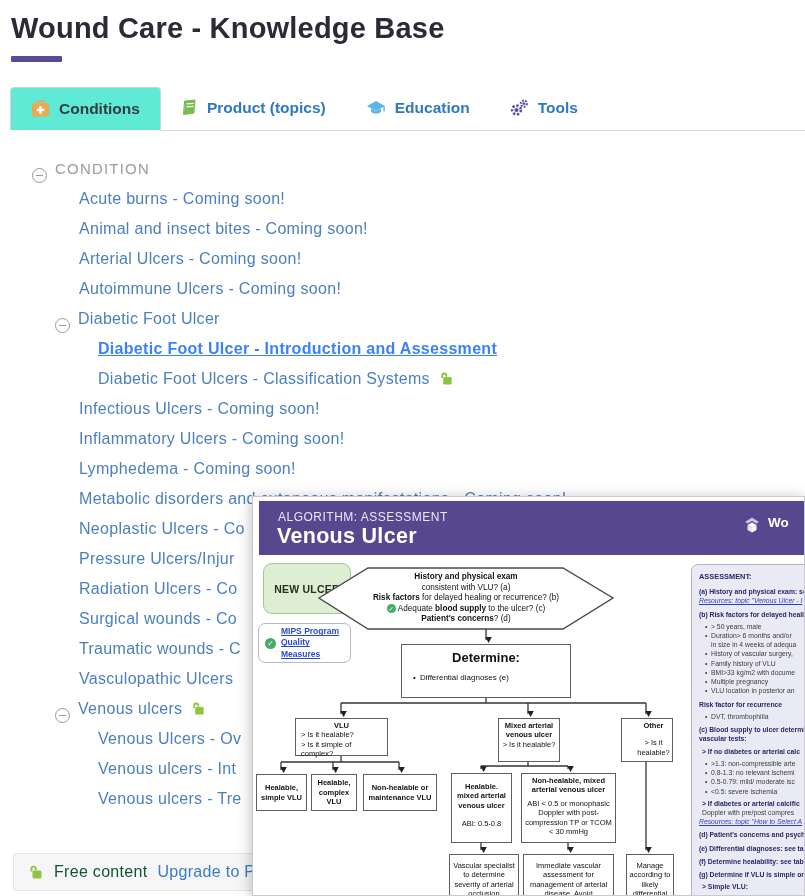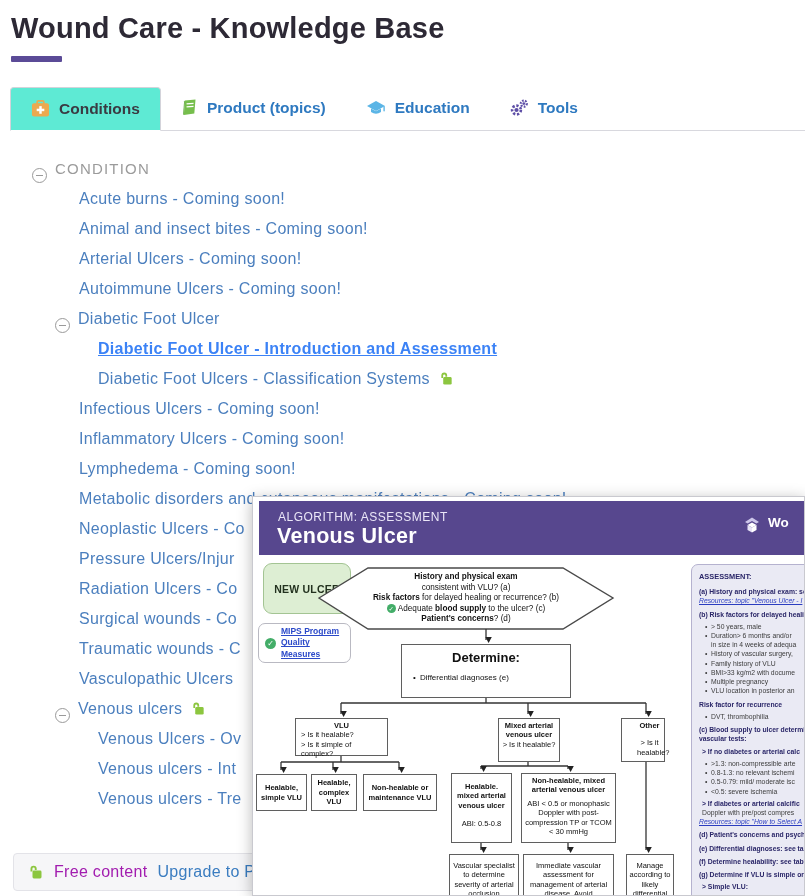--- a/index.html
+++ b/index.html
@@ -25,21 +25,21 @@
   .trow.lvl1 { padding-left:79px; }
   .trow.parent1 { padding-left:55px; }
   .trow.lvl2 { padding-left:98px; }
   .trow.sel { color:#3b82f6; font-weight:700; text-decoration:underline; }
   .cminus { display:inline-flex; width:15px; height:15px; border:1.2px solid #9a9a9a; border-radius:50%; align-items:center; justify-content:center; vertical-align:-2px; margin-right:8px; }
   .cminus::before { content:""; width:7px; height:1.4px; background:#9a9a9a; display:block; }
   .lock { vertical-align:-2px; margin-left:9px; }
 
   
   .footer { position:absolute; left:13px; top:853px; width:779px; height:38px; background:#f6f6f8; border:1px solid #e3e3e8; border-radius:4px; display:flex; align-items:center; padding:0 14px; gap:10px; z-index:1; font-size:16px; }
-  .footer .free { color:#a21caf; letter-spacing:.3px; }
+  .footer .free { color:#14532d; letter-spacing:.3px; }
   .footer .upgrade { color:#3a7cc0; letter-spacing:.3px; cursor:pointer; }
 
   
   .overlay { position:absolute; left:252px; top:496px; width:553px; height:400px; background:#fff; border:1px solid #c9c9cf; box-shadow:0 3px 14px rgba(0,0,0,.28); overflow:hidden; z-index:20; }
   .ov-head { position:absolute; left:6px; top:4px; right:0; height:54px; background:#57478e; color:#fff; }
   .ov-kicker { position:absolute; left:19px; top:9px; font-size:12px; letter-spacing:.5px; color:#ebe7f8; }
   .ov-title { position:absolute; left:18px; top:23px; font-size:21.5px; font-weight:700; letter-spacing:.3px; }
   .ov-brand { position:absolute; left:482px; top:14px; display:flex; align-items:flex-start; gap:5px; font-size:13.5px; font-weight:700; white-space:nowrap; }
 
   .new-ulcer { position:absolute; left:10px; top:66px; width:88px; height:51px; background:#ddeed3; border:1.5px solid #a3c493; border-radius:9px; display:flex; align-items:center; justify-content:center; font-size:10.5px; font-weight:700; color:#23321f; letter-spacing:.2px; cursor:pointer; }
@@ -55,21 +55,21 @@
   .fbox .bt { font-weight:700; display:block; }
   .fbox.determine { left:148px; top:147px; width:170px; height:54px; text-align:left; }
   .fbox.determine .bt { text-align:center; font-size:13px; margin-top:3px; }
   .fbox.determine ul { list-style:none; margin-top:7px; padding-left:16px; font-size:8px; }
   .fbox.determine li { position:relative; }
   .fbox.determine li::before { content:"•"; position:absolute; left:-7px; }
   .fbox.vlu { left:42px; top:221px; width:93px; height:38px; }
   .fbox.vlu .ln, .fbox.mixed .ln, .fbox.other .ln { display:block; text-align:left; padding-left:3px; }
   .fbox.mixed { left:245px; top:221px; width:62px; height:44px; }
   .fbox.mixed .ln { text-align:center; padding-left:0; }
-  .fbox.other { left:368px; top:221px; width:44px; height:44px;padding-left:15px; }
+  .fbox.other { left:368px; top:221px; width:52px; height:44px;padding-left:15px; }
   .fbox.other .ln { text-align:center; padding-left:0; margin-top:8px; }
   .fbox.c1 { left:3px; top:277px; width:51px; height:37px; display:flex; align-items:center; justify-content:center; }
   .fbox.c2 { left:58px; top:277px; width:46px; height:37px; display:flex; align-items:center; justify-content:center; }
   .fbox.c3 { left:110px; top:277px; width:74px; height:37px; display:flex; align-items:center; justify-content:center; }
   .fbox.hm { left:198px; top:276px; width:61px; height:70px; padding-top:8px; }
   .fbox.hm .sub { display:block; margin-top:9px; }
   .fbox.nhm { left:268px; top:276px; width:95px; height:70px; }
   .fbox.nhm .sub { display:block; margin-top:4px; }
   .fbox.vs { left:196px; top:357px; width:70px; height:55px; padding-top:6px; }
   .fbox.iv { left:270px; top:357px; width:91px; height:55px; padding-top:6px; }

